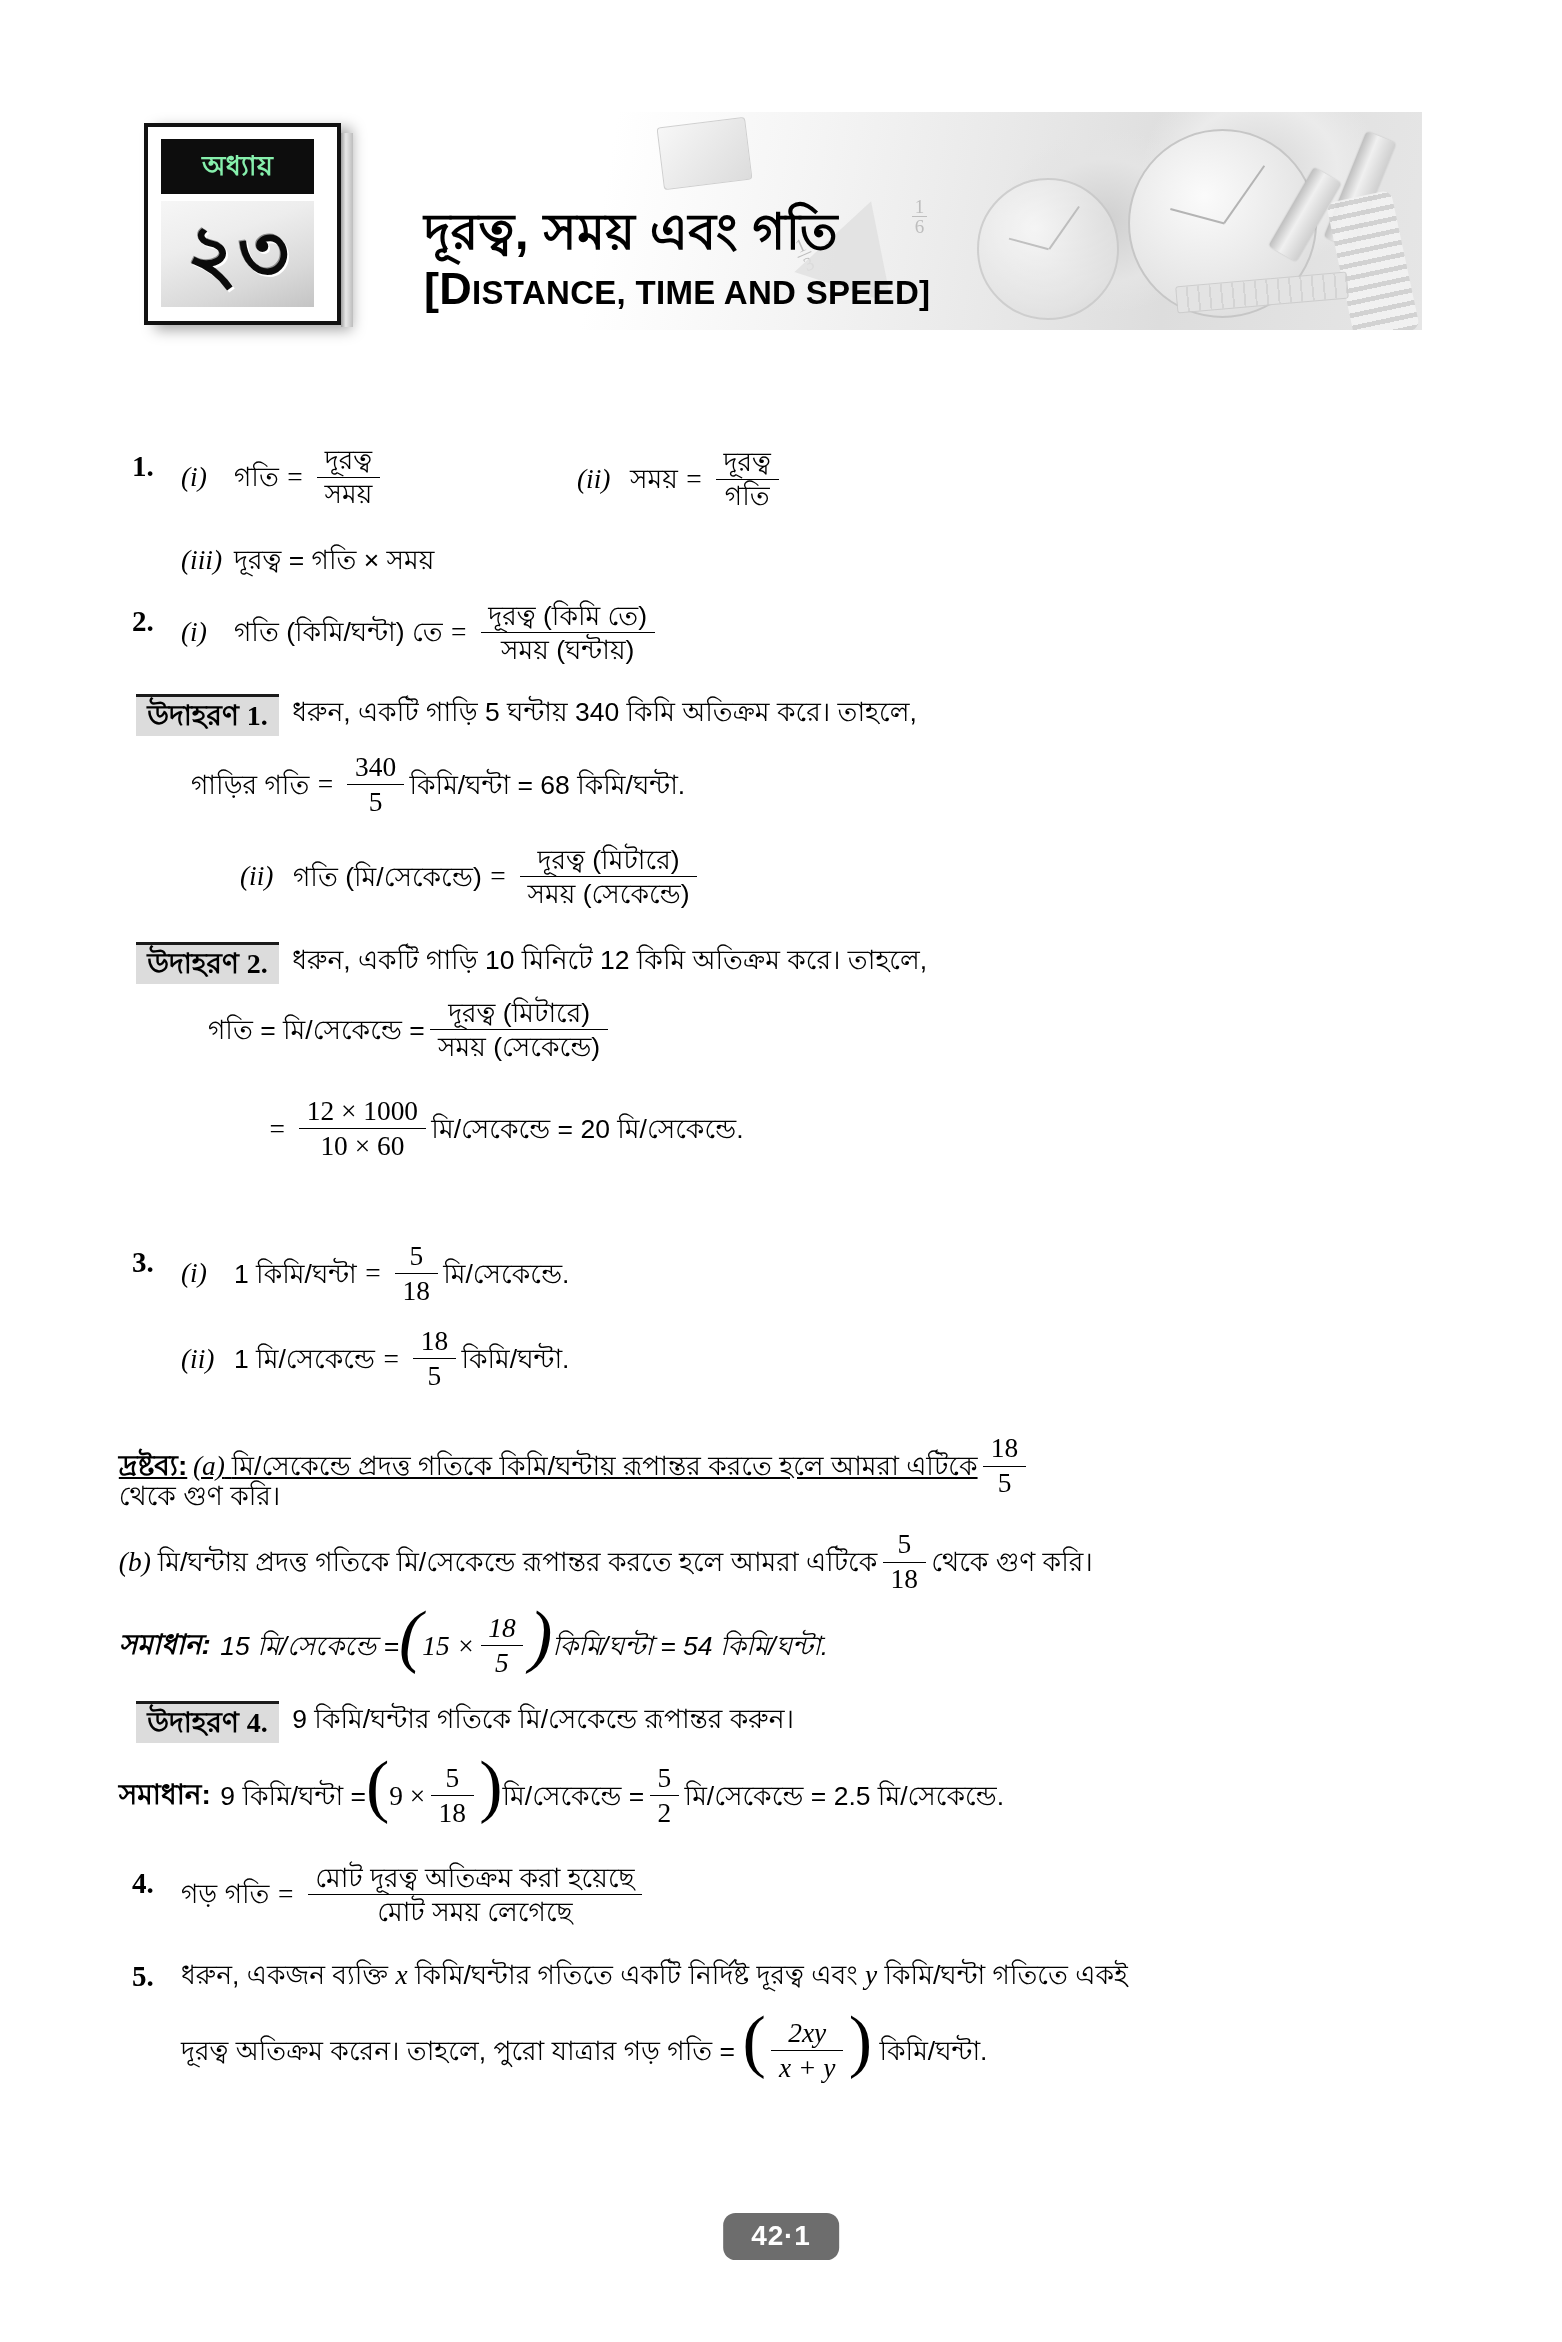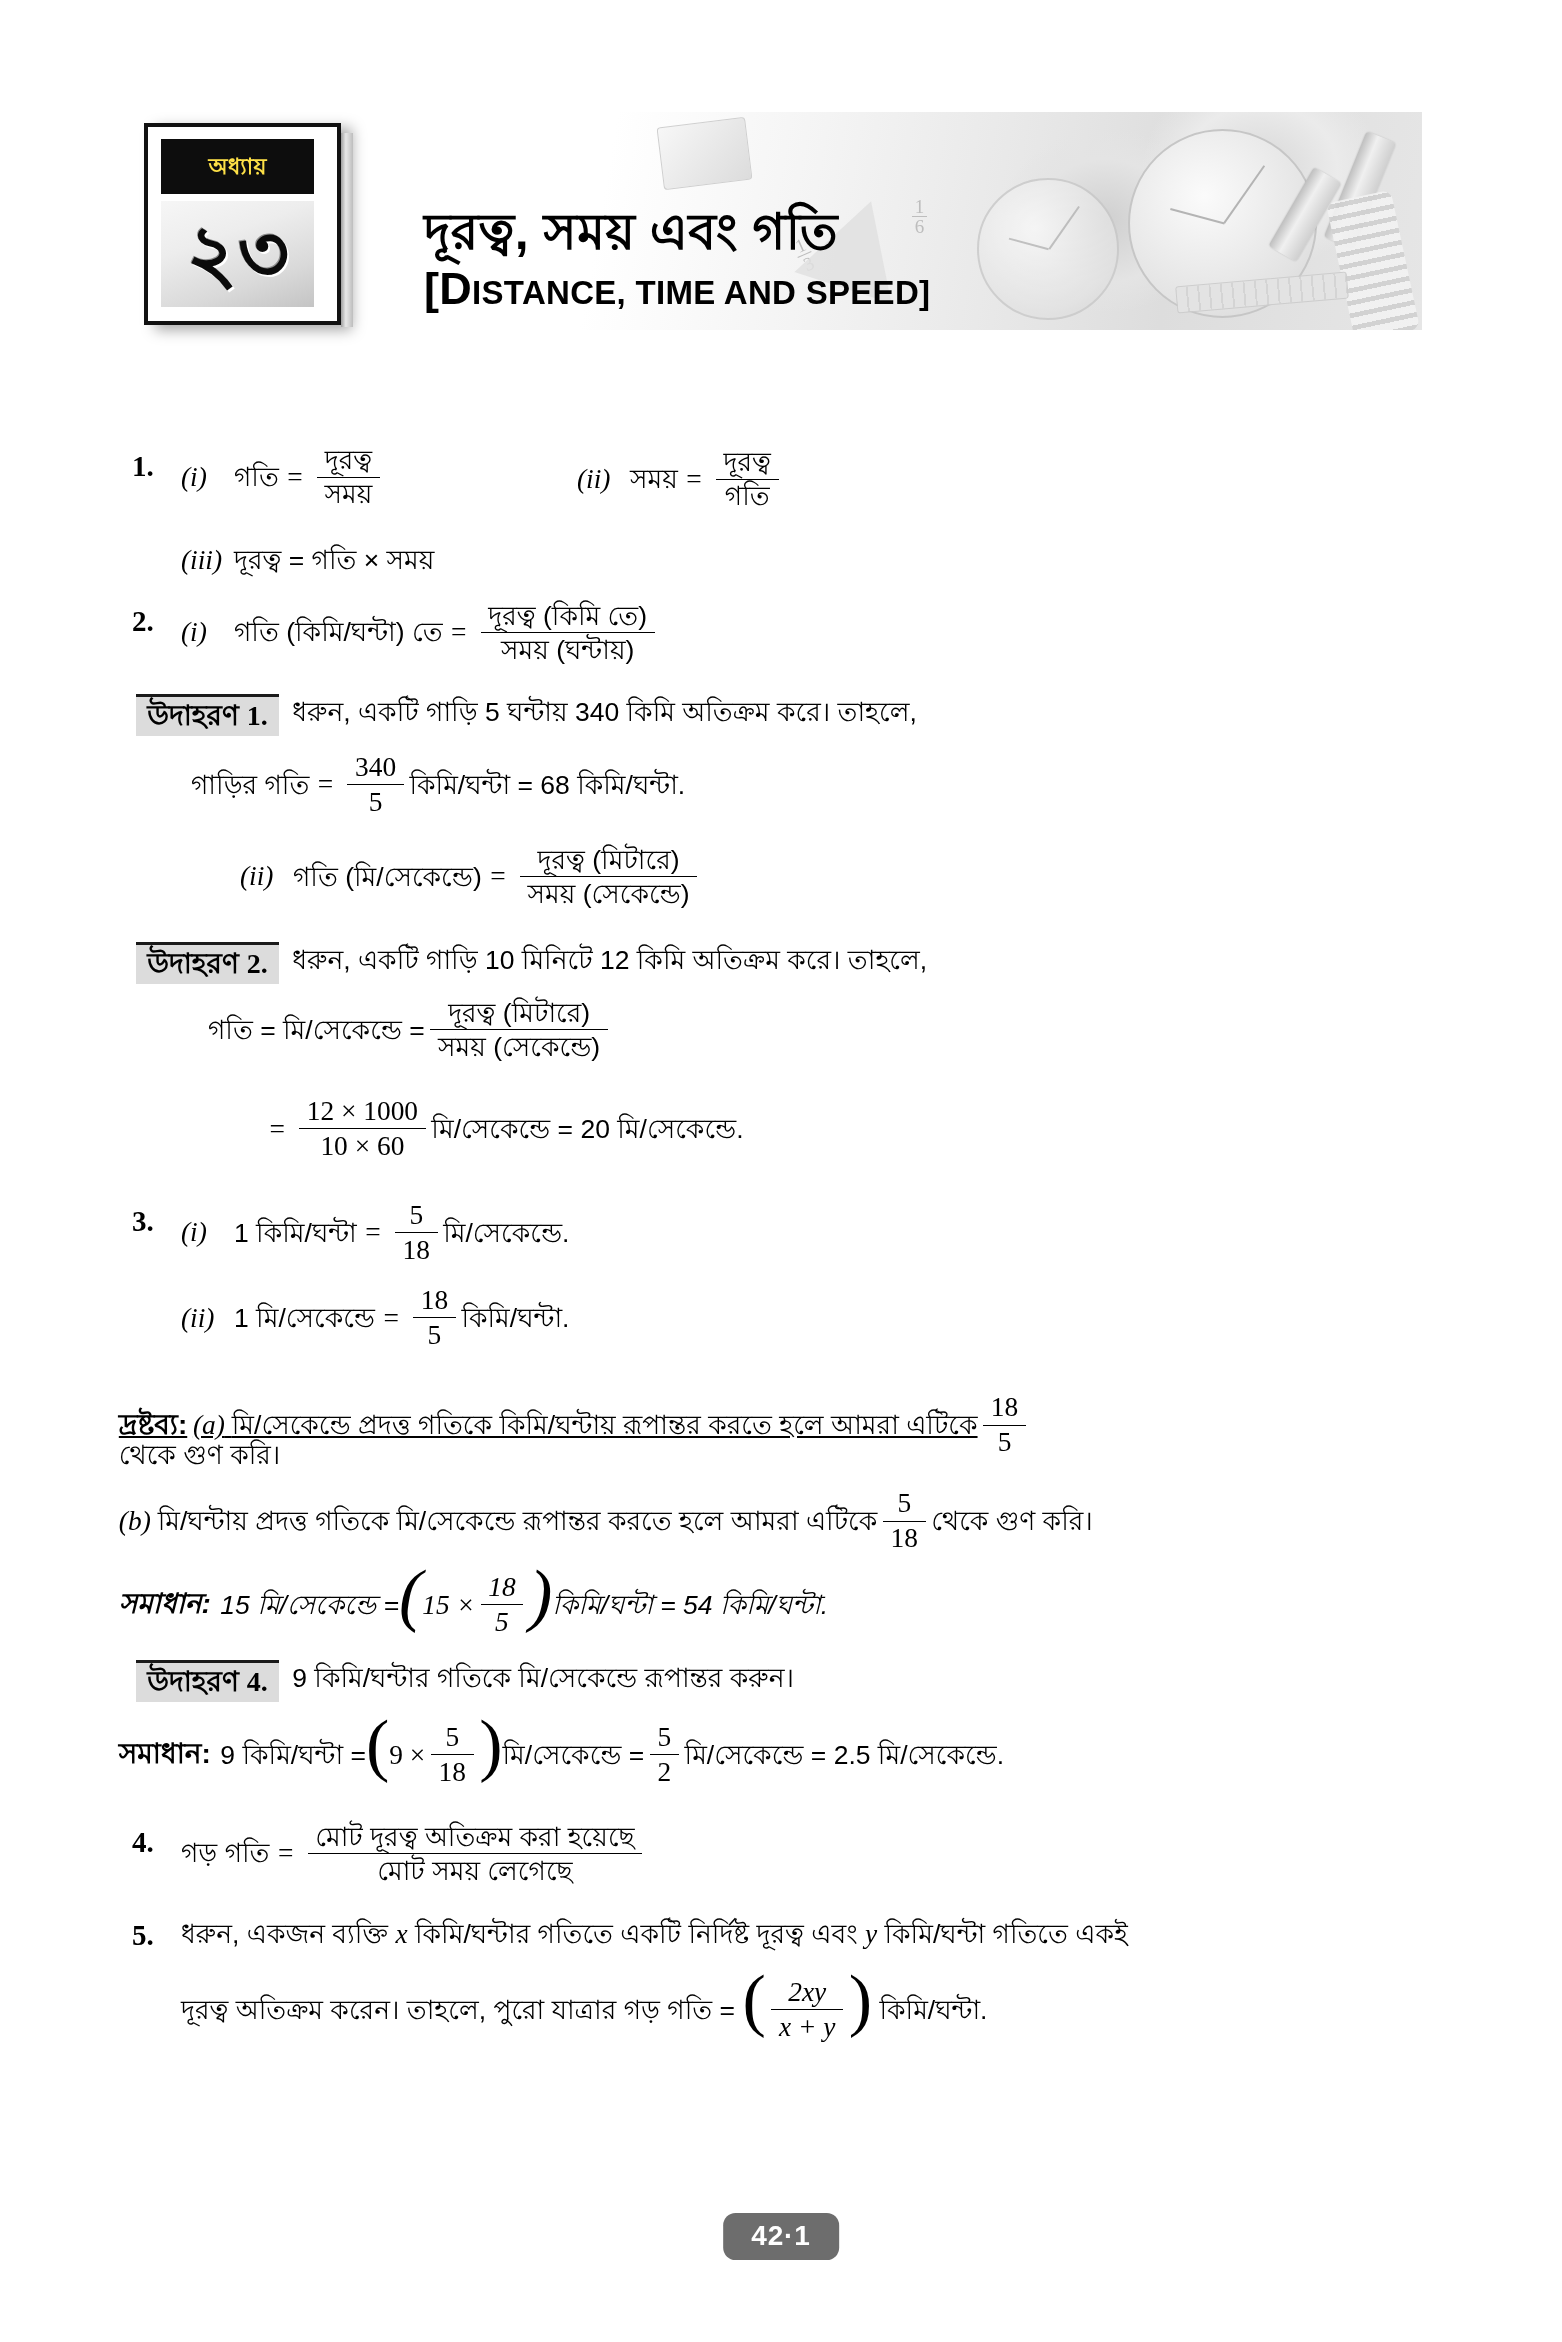--- a/index.html
+++ b/index.html
@@ -117,23 +117,23 @@
     left: 13.2px;
     top: 12.3px;
     width: 153px;
     height: 55px;
     background: #0d0d0d;
     display: flex;
     align-items: center;
     justify-content: center;
   }
   .chapter-label-text {
-    color: #fde047;
-    font-family: "Liberation Sans", sans-serif;
-    font-size: 22px;
+    color: #86efac;
+    font-family: "Liberation Sans", sans-serif;
+    font-size: 27px;
     font-weight: bold;
     letter-spacing: 0.5px;
     line-height: 1;
   }
   .chapter-number-box {
     position: absolute;
     left: 13.2px;
     top: 74px;
     width: 153px;
     height: 106px;
@@ -363,21 +363,21 @@
       <span class="ln" style="left:76px; top:3.8px;">
         <span class="bn">গতি = মি/সেকেন্ডে =</span><span class="frac"><span class="n bn">দূরত্ব (মিটারে)</span><span class="d bn">সময় (সেকেন্ডে)</span></span>
       </span>
     </div>
     <div class="row" style="height:98px;">
       <span class="ln" style="left:129px; top:1.9px;">
         <span class="eq">=</span><span class="frac"><span class="n">12 × 1000</span><span class="d">10 × 60</span></span><span class="bn">মি/সেকেন্ডে = 20 মি/সেকেন্ডে.</span>
       </span>
     </div>
 
-    <div class="row" style="height:89px;">
+    <div class="row" style="height:89px;margin-top:41px;">
       <span class="ln" style="left:0; top:7.6px;">
         <span class="num-col">3.</span><span class="rom">(i)</span><span class="bn">1 কিমি/ঘন্টা</span><span class="eq">=</span><span class="frac"><span class="n">5</span><span class="d">18</span></span><span class="bn">মি/সেকেন্ডে.</span>
       </span>
     </div>
 
     <div class="row" style="height:95px;">
       <span class="ln" style="left:49px; top:3.8px;">
         <span class="rom">(ii)</span><span class="bn">1 মি/সেকেন্ডে</span><span class="eq">=</span><span class="frac"><span class="n">18</span><span class="d">5</span></span><span class="bn">কিমি/ঘন্টা.</span>
       </span>
     </div>

